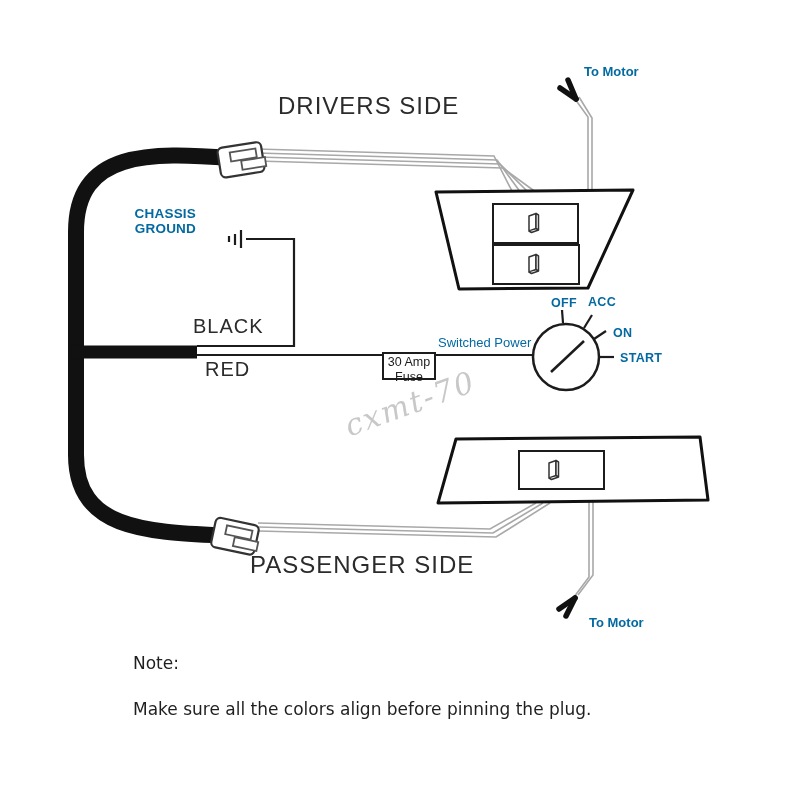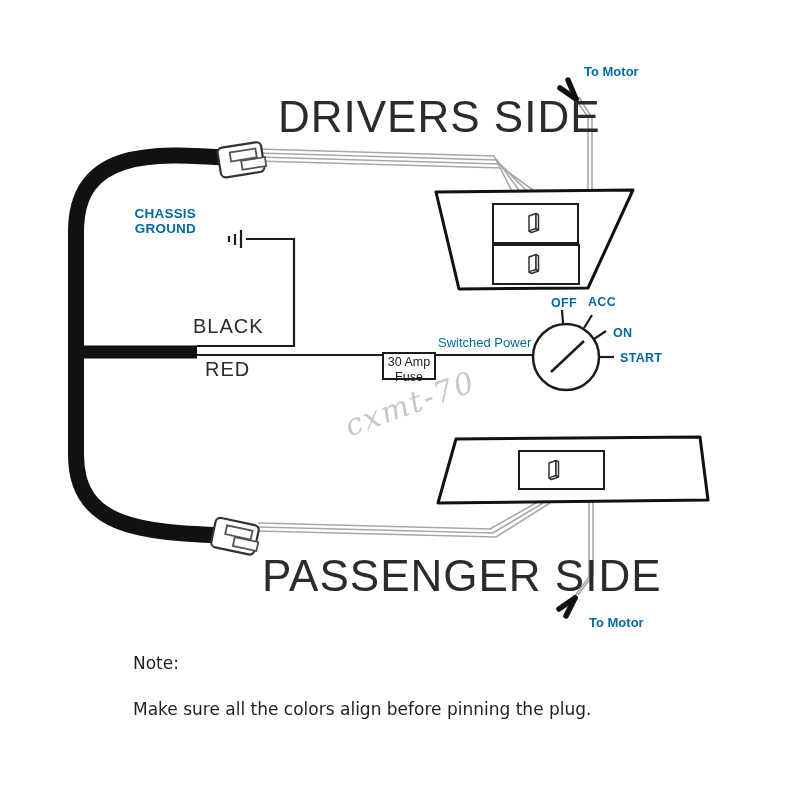--- a/index.html
+++ b/index.html
@@ -7,21 +7,21 @@
     --wire:#a8a8a8;
     --watermark:#c8c8c8;
   }
   html,body{margin:0;padding:0;background:#fff;}
   #canvas{
     position:relative;width:800px;height:800px;background:#ffffff;
     font-family:"Liberation Sans",sans-serif;color:var(--line);overflow:hidden;
   }
   svg{position:absolute;left:0;top:0;}
   .lbl{position:absolute;white-space:nowrap;color:#0369a1;}
-  .title{font-size:44px;letter-spacing:1px;font-weight:500;color:#2b2b2b;}
+  .title{font-size:24px;letter-spacing:1px;font-weight:500;color:#2b2b2b;}
   .big{font-size:20px;letter-spacing:1px;color:#2b2b2b;}
   .small{font-size:12.5px;font-weight:600;letter-spacing:.3px;}
   .med{font-size:13px;font-weight:500;}
   .chassis{font-size:13.5px;font-weight:600;letter-spacing:.2px;text-align:right;
            white-space:normal;width:74px;line-height:15px;}
   .fusebox{position:absolute;left:382px;top:352px;width:54px;height:28px;
            border:2px solid var(--line);background:#fff;text-align:center;
            font-size:12.5px;line-height:15px;padding-top:1px;box-sizing:border-box;}
   .watermark{position:absolute;left:330px;top:386px;width:160px;text-align:center;
              transform:rotate(-20deg);font-family:"DejaVu Serif",serif;
@@ -134,21 +134,21 @@
       <line class="thin" x1="551" y1="372" x2="584" y2="341" style="stroke-width:2.5"></line>
       <line class="thin" x1="563" y1="323" x2="562" y2="310"></line>
       <line class="thin" x1="584" y1="328" x2="592" y2="315"></line>
       <line class="thin" x1="594" y1="339" x2="606" y2="331"></line>
       <line class="thin" x1="598" y1="357" x2="614" y2="357"></line>
     </g>
   </svg>
 
   <div class="lbl title" style="left:278px;top:92px;">DRIVERS SIDE</div>
 
-  <div class="lbl title" style="left:262px;top:551px;text-align:right;">PASSENGER SIDE</div>
+  <div class="lbl title" style="left:250px;top:551px;text-align:right;">PASSENGER SIDE</div>
 
   <div class="lbl chassis" style="left:122px;top:206px;">CHASSIS GROUND</div>
 
   <div class="lbl big" style="left:193px;top:315px;">BLACK</div>
 
   <div class="lbl big" style="left:205px;top:358px;">RED</div>
 
   <div class="fusebox">
     <div>30 Amp</div>
     <div>Fuse</div>

